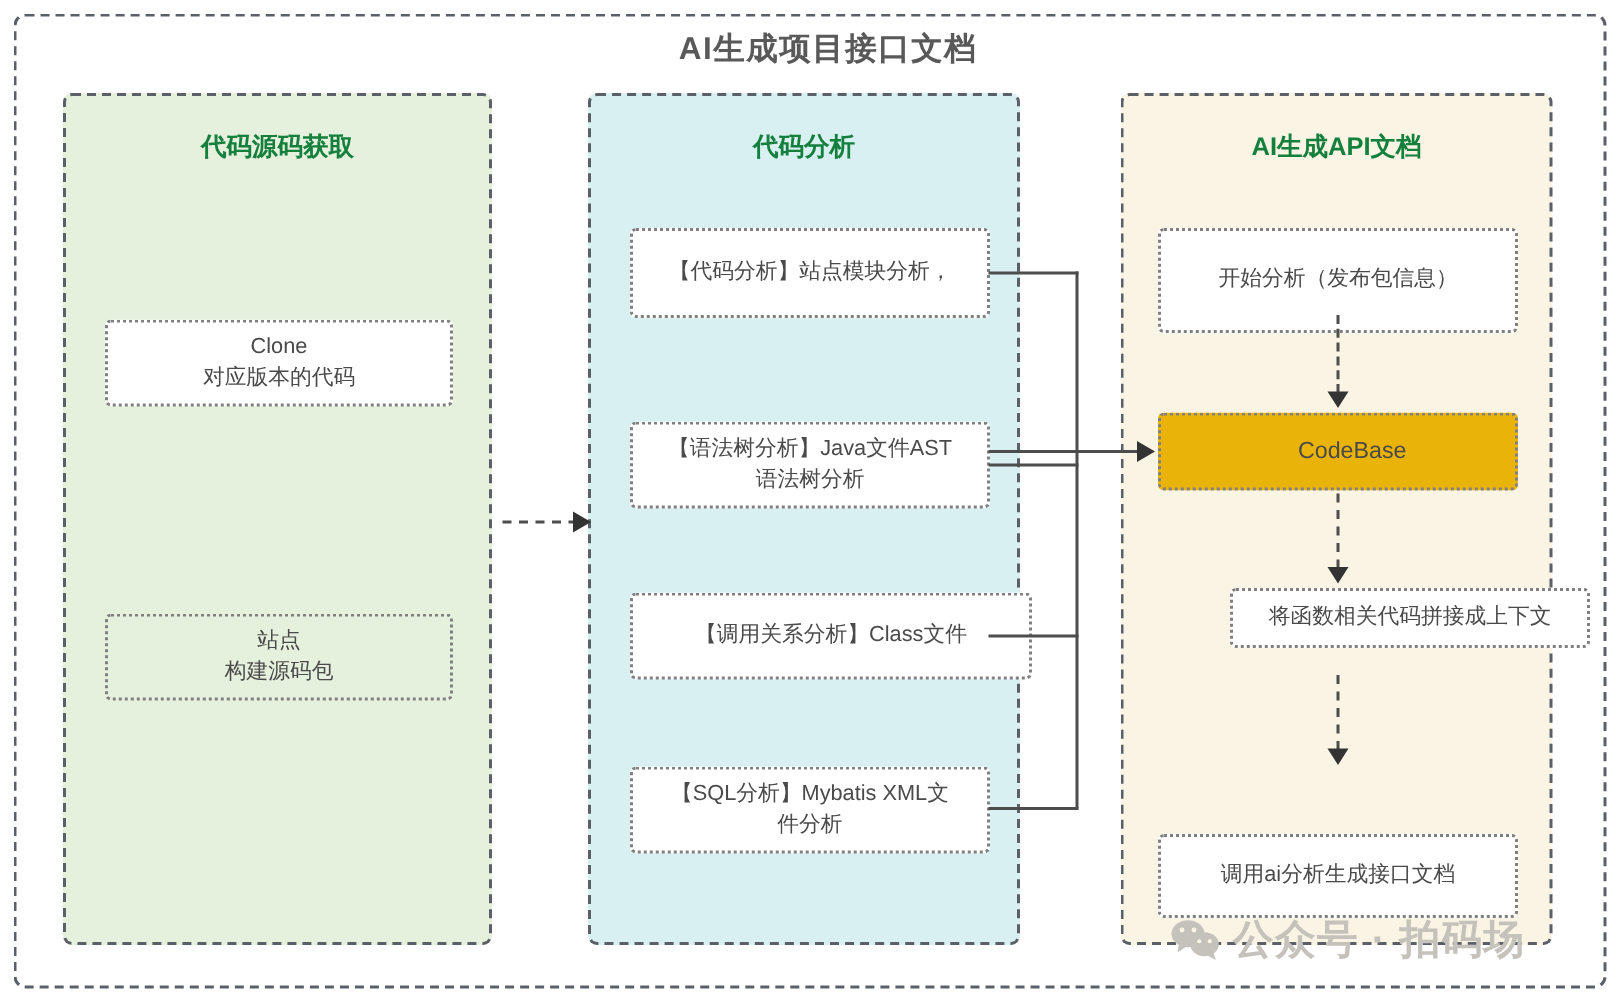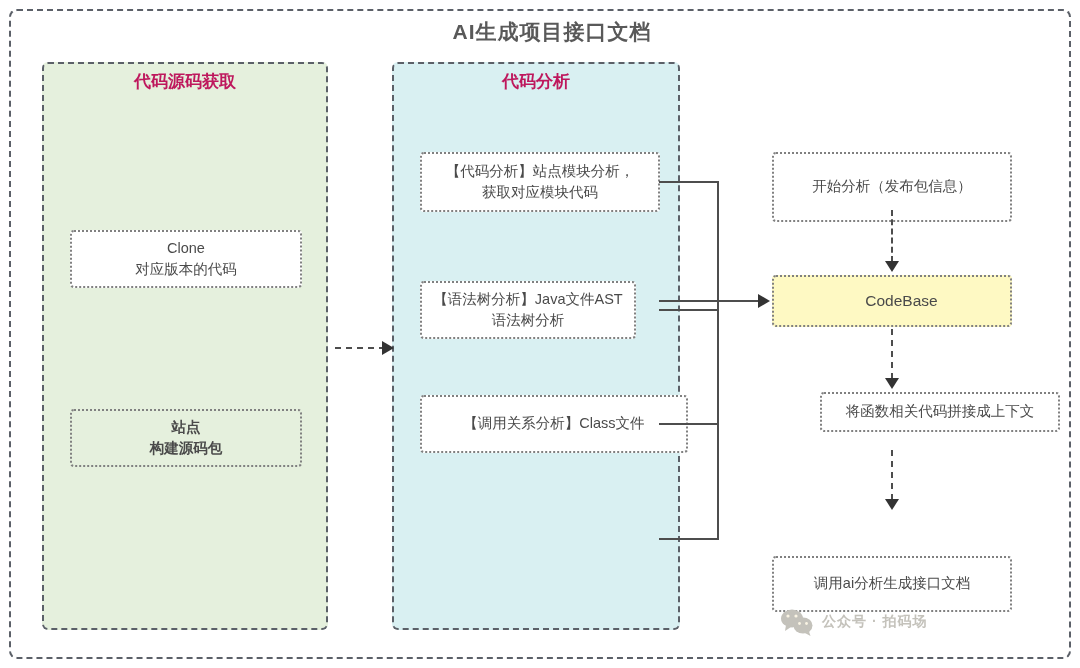--- a/index.html
+++ b/index.html
@@ -22,46 +22,46 @@
     position:absolute;left:0;top:18px;width:1080px;text-align:center;
     font-size:21px;font-weight:bold;color:#595959;letter-spacing:1px;padding-left:12px;
   }
 
   
   .lane{
     position:absolute;top:62px;height:568px;
     border:2px dashed #5b6068;border-radius:6px;box-sizing:border-box;
   }
   .lane-title{
-    position:absolute;left:0;top:6px;width:100%;text-align:center;
-    font-size:17px;font-weight:bold;color:#be185d;
+    position:absolute;left:0;top:22px;width:100%;text-align:center;
+    font-size:17px;font-weight:bold;color:#15803d;
   }
   #lane-source{left:42px;width:286px;background:#e5f0dd;}
   #lane-analysis{left:392px;width:288px;background:#d9f0f2;}
   #lane-apidoc{left:747px;width:288px;background:#faf4e4;}
 
   
   .node{
     position:absolute;box-sizing:border-box;
     border:2px dotted #808080;border-radius:4px;
     display:flex;align-items:center;justify-content:center;
     text-align:center;font-size:14.5px;line-height:1.45;color:#4a4a4a;
     padding:4px 8px;
   }
   .node.white{background:#ffffff;}
   .node.clear{background:transparent;}
-  .node.cyan{background:#fef9c3;padding-left:27px;}
-
-  
-  #node-clone{left:70px;top:230px;width:232px;height:58px;}
-  #node-site-pkg{left:70px;top:409px;width:232px;height:58px;font-weight:bold;}
+  .node.cyan{background:#eab308;padding-left:27px;}
+
+  
+  #node-clone{left:70px;top:213px;width:232px;height:58px;}
+  #node-site-pkg{left:70px;top:409px;width:232px;height:58px;}
 
   
   #node-module{left:420px;top:152px;width:240px;height:60px;}
-  #node-ast{left:420px;top:281px;width:216px;height:58px;}
+  #node-ast{left:420px;top:281px;width:240px;height:58px;}
   #node-call{left:420px;top:395px;width:268px;height:58px;}
   #node-sql{left:420px;top:511px;width:240px;height:58px;}
 
   
   #node-start{left:772px;top:152px;width:240px;height:70px;}
   #node-codebase{left:772px;top:275px;width:240px;height:52px;font-size:15.5px;}
   #node-context{left:772px;top:392px;width:240px;height:40px;margin-left:48px;}
   #node-gendoc{left:772px;top:512px;width:240px;height:56px;margin-top:44px;}
 
   
@@ -107,21 +107,21 @@
   #arrow-start-codebase{left:885px;top:261px;}
   #dash-codebase-context{left:891px;top:329px;height:50px;}
   #arrow-codebase-context{left:885px;top:378px;}
   #dash-context-gendoc{left:891px;top:450px;height:50px;}
   #arrow-context-gendoc{left:885px;top:499px;}
 
   
   .watermark{
     position:absolute;left:780px;top:608px;
     display:flex;align-items:center;gap:8px;
-    font-size:14px;font-weight:bold;color:#c4c2bb;
+    font-size:27px;font-weight:bold;color:#c4c2bb;
     letter-spacing:1px;pointer-events:none;
   }
   .wm-icon{display:block;}
 </style>
 </head>
 <body>
 
 <div class="canvas">
 
   <div class="outer-frame"></div>
@@ -145,38 +145,46 @@
     </div>
   </div>
 
   <div class="lane" id="lane-analysis">
     <div class="lane-title">代码分析</div>
   </div>
 
   <div class="node white" id="node-module">
     <div>
       <div>【代码分析】站点模块分析，</div>
-      <div>获取对应模块代码</div>
     </div>
   </div>
 
   <div class="node white" id="node-ast">
     <div>
       <div>【语法树分析】Java文件AST</div>
       <div>语法树分析</div>
     </div>
   </div>
 
   <div class="node white" id="node-call">
     <div>
       <div>【调用关系分析】Class文件</div>
     </div>
   </div>
 
-
+  <div class="node white" id="node-sql">
+    <div>
+      <div>【SQL分析】Mybatis XML文</div>
+      <div>件分析</div>
+    </div>
+  </div>
+
+  <div class="lane" id="lane-apidoc">
+    <div class="lane-title">AI生成API文档</div>
+  </div>
 
   <div class="node white" id="node-start">
     <div>开始分析（发布包信息）</div>
   </div>
 
   <div class="node cyan" id="node-codebase">
     <div>CodeBase</div>
   </div>
 
   <div class="node white" id="node-context">

